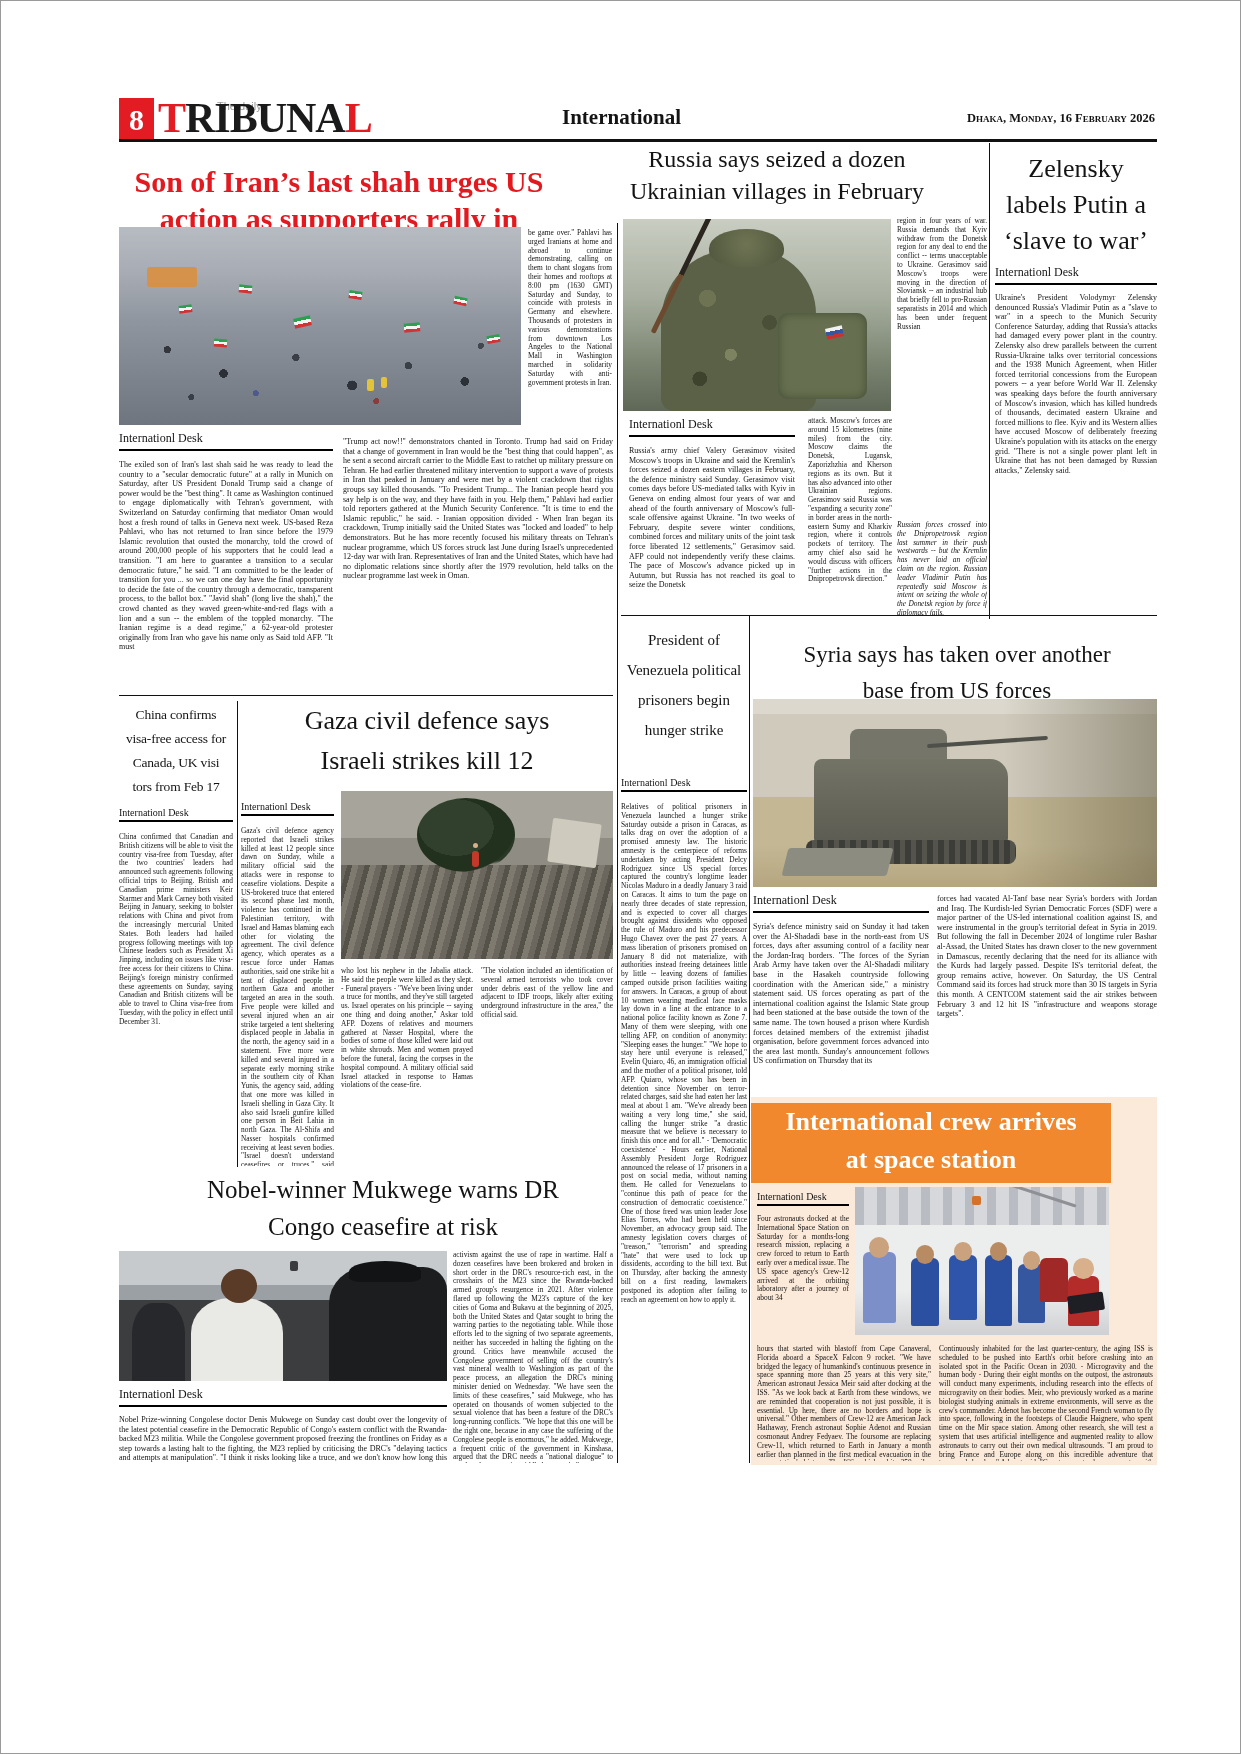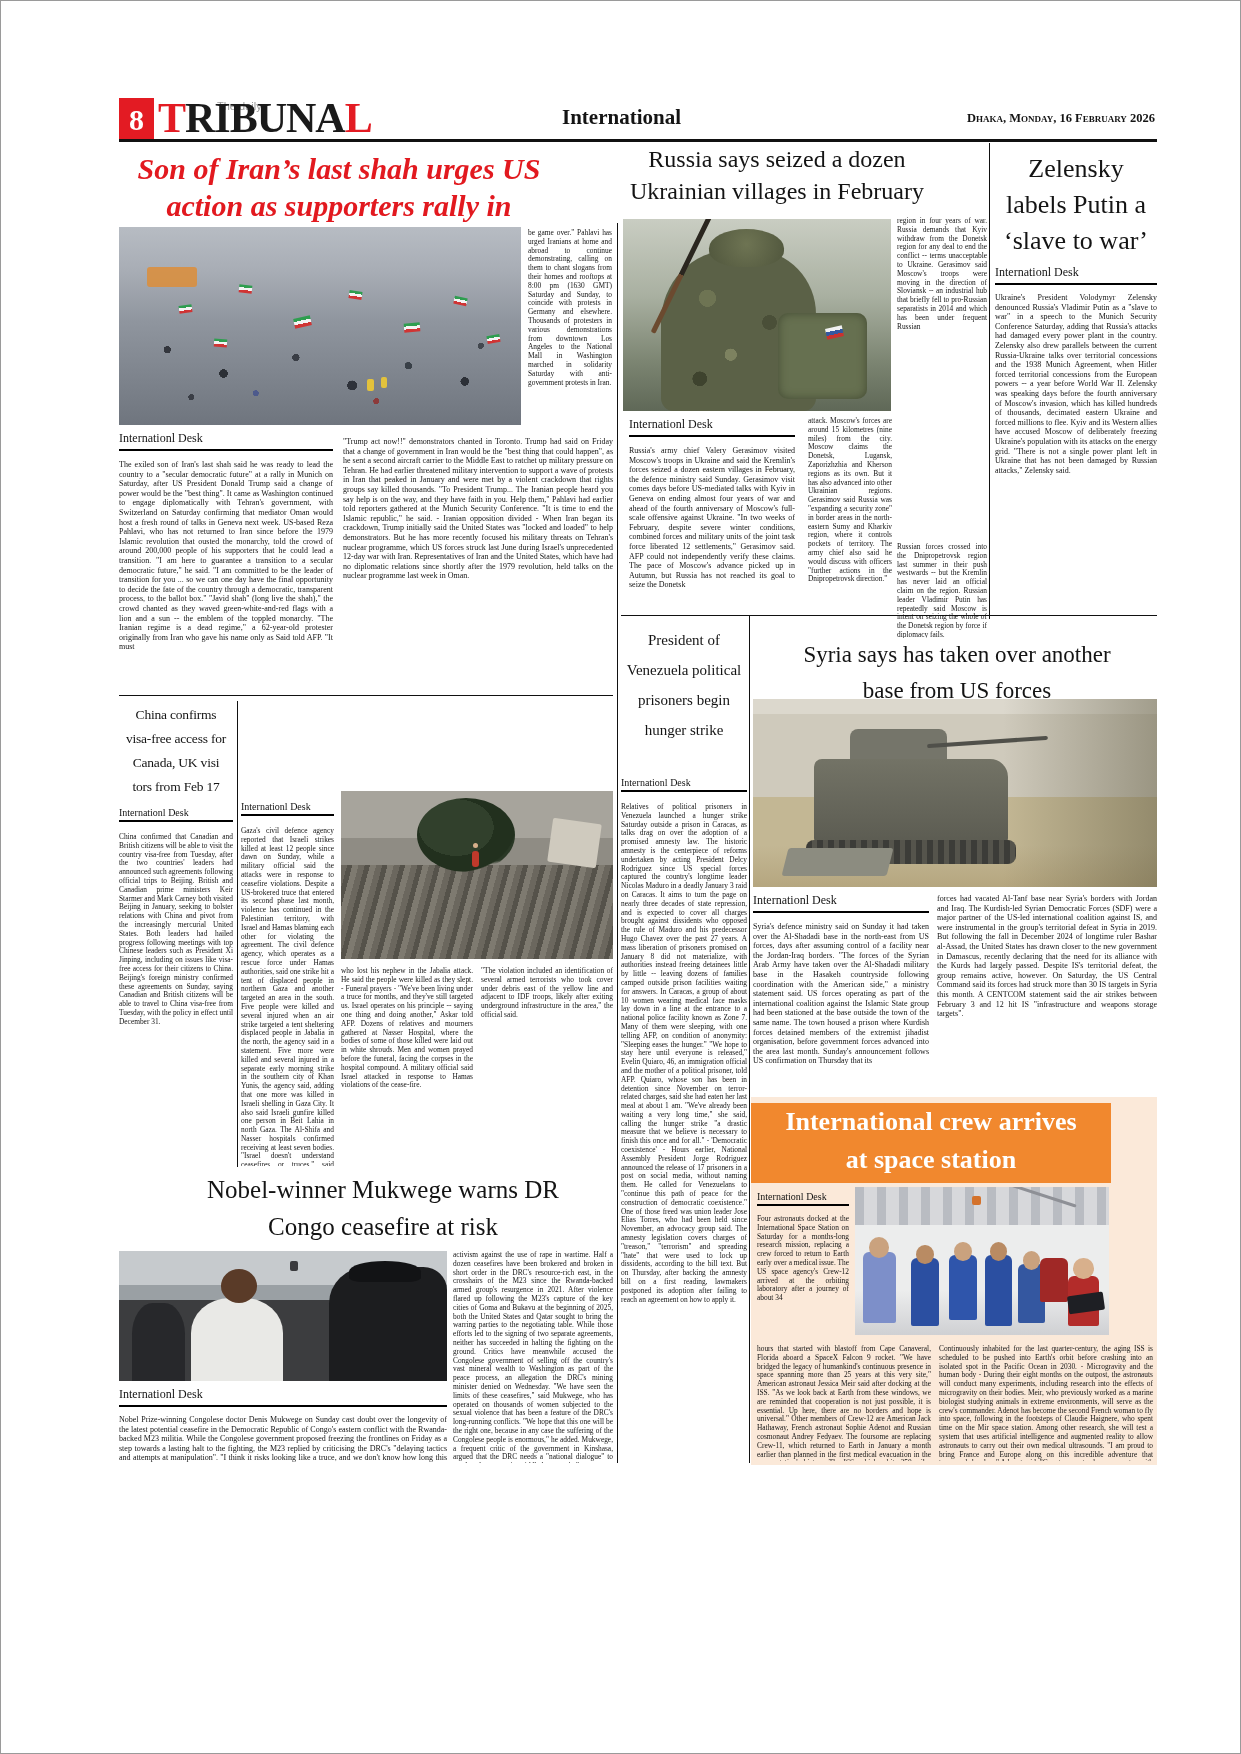--- a/index.html
+++ b/index.html
@@ -58,21 +58,21 @@
   <div class="abs dateline">Dhaka, Monday, 16 February 2026</div>
   <div class="abs header-rule"></div>
 
   <div class="abs vrule" style="left:616px;top:222px;height:1240px;"></div>
   <div class="abs vrule" style="left:748px;top:614px;height:848px;"></div>
   <div class="abs vrule" style="left:988px;top:142px;height:476px;"></div>
   <div class="abs vrule" style="left:236px;top:700px;height:466px;"></div>
   <div class="abs hrule" style="left:620px;top:614px;width:536px;"></div>
   <div class="abs hrule" style="left:118px;top:694px;width:494px;"></div>
 
-  <div class="abs hl hl-iran" style="left:118px;top:149px;width:440px;font-style:italic;">
+  <div class="abs hl hl-iran" style="left:118px;top:162px;width:440px;">
     <span>Son of Iran’s last shah urges US</span>
     <span>action as supporters rally in Munich</span>
   </div>
   <div class="abs photo ph-iran" style="left:118px;top:226px;width:402px;height:198px;">
     <div style="position:absolute;inset:0;background-image:
       radial-gradient(circle 6px at 12% 62%,#33363d 0 60%,transparent 62%),
       radial-gradient(circle 7px at 26% 74%,#2c3036 0 60%,transparent 62%),
       radial-gradient(circle 6px at 44% 66%,#3a3e46 0 60%,transparent 62%),
       radial-gradient(circle 8px at 58% 80%,#2e323a 0 60%,transparent 62%),
       radial-gradient(circle 6px at 72% 70%,#394048 0 60%,transparent 62%),
@@ -111,21 +111,21 @@
       radial-gradient(circle 11px at 80% 75%,#6e7453 0 60%,transparent 62%);"></div>
     <div style="position:absolute;left:32%;top:5%;width:28%;height:20%;background:radial-gradient(circle at 50% 40%,#6e7453,#4f553c);border-radius:50% 50% 42% 42%;"></div>
     <div style="position:absolute;left:22%;top:-12%;width:5px;height:75%;background:linear-gradient(180deg,#2a261f 0 55%,#6b4a2f 55%);transform:rotate(26deg);border-radius:2px;"></div>
     <div style="position:absolute;right:9%;bottom:6%;width:33%;height:45%;background:#667050;border-radius:10px;box-shadow:inset 0 0 10px #434a33;"></div>
     <div style="position:absolute;right:18%;bottom:38%;width:17px;height:11px;transform:rotate(-12deg);background:linear-gradient(180deg,#f2f2f2 0 33%,#3457a0 33% 66%,#c8322f 66%);"></div>
   </div>
   <div class="abs bt-xs" style="left:896px;top:216px;width:90px;height:290px;">region in four years of war. Russia demands that Kyiv withdraw from the Donetsk region for any deal to end the conflict -- terms unacceptable to Ukraine. Gerasimov said Moscow's troops were moving in the direction of Sloviansk -- an industrial hub that briefly fell to pro-Russian separatists in 2014 and which has been under frequent Russian</div>
   <div class="abs byline" style="left:628px;top:416px;width:166px;">Internationl Desk</div>
   <div class="abs bt" style="left:628px;top:445px;width:166px;height:162px;">Russia's army chief Valery Gerasimov visited Moscow's troops in Ukraine and said the Kremlin's forces seized a dozen eastern villages in February, the defence ministry said Sunday. Gerasimov visit comes days before US-mediated talks with Kyiv in Geneva on ending almost four years of war and ahead of the fourth anniversary of Moscow's full-scale offensive against Ukraine. "In two weeks of February, despite severe winter conditions, combined forces and military units of the joint task force liberated 12 settlements," Gerasimov said. AFP could not independently verify these claims. The pace of Moscow's advance picked up in Autumn, but Russia has not reached its goal to seize the Donetsk</div>
   <div class="abs bt-xs" style="left:807px;top:416px;width:84px;height:190px;">attack. Moscow's forces are around 15 kilometres (nine miles) from the city. Moscow claims the Donetsk, Lugansk, Zaporizhzhia and Kherson regions as its own. But it has also advanced into other Ukrainian regions. Gerasimov said Russia was "expanding a security zone" in border areas in the north-eastern Sumy and Kharkiv region, where it controls pockets of territory. The army chief also said he would discuss with officers "further actions in the Dnipropetrovsk direction."</div>
-  <div class="abs bt-xs" style="left:896px;top:542px;width:90px;height:95px;">Russian forces crossed into the Dnipropetrovsk region last summer in their push westwards -- but the Kremlin has never laid an official claim on the region. Russian leader Vladimir Putin has repeatedly said Moscow is intent on seizing the whole of the Donetsk region by force if diplomacy fails.</div>
+  <div class="abs bt-xs" style="left:896px;top:520px;width:90px;height:95px;font-style:italic;">Russian forces crossed into the Dnipropetrovsk region last summer in their push westwards -- but the Kremlin has never laid an official claim on the region. Russian leader Vladimir Putin has repeatedly said Moscow is intent on seizing the whole of the Donetsk region by force if diplomacy fails.</div>
 
   <div class="abs hl hl-zelensky" style="left:994px;top:150px;width:162px;">
     <span>Zelensky</span>
     <span>labels Putin a</span>
     <span>‘slave to war’</span>
   </div>
   <div class="abs byline" style="left:994px;top:264px;width:162px;">Internationl Desk</div>
   <div class="abs bt" style="left:994px;top:292px;width:162px;height:324px;">Ukraine's President Volodymyr Zelensky denounced Russia's Vladimir Putin as a "slave to war" in a speech to the Munich Security Conference Saturday, adding that Russia's attacks had damaged every power plant in the country. Zelensky also drew parallels between the current Russia-Ukraine talks over territorial concessions and the 1938 Munich Agreement, when Hitler forced territorial concessions from the European powers -- a year before World War II. Zelensky was speaking days before the fourth anniversary of Moscow's invasion, which has killed hundreds of thousands, decimated eastern Ukraine and forced millions to flee. Kyiv and its Western allies have accused Moscow of deliberately freezing Ukraine's population with its attacks on the energy grid. "There is not a single power plant left in Ukraine that has not been damaged by Russian attacks," Zelensky said.</div>
 
   <div class="abs hl hl-venezuela" style="left:620px;top:624px;width:126px;">
@@ -155,20 +155,24 @@
 
   <div class="abs hl hl-china" style="left:118px;top:702px;width:114px;">
     <span>China confirms</span>
     <span>visa-free access for</span>
     <span>Canada, UK visi</span>
     <span>tors from Feb 17</span>
   </div>
   <div class="abs byline-sm" style="left:118px;top:806px;width:114px;">Internationl Desk</div>
   <div class="abs bt-xs" style="left:118px;top:832px;width:114px;height:224px;">China confirmed that Canadian and British citizens will be able to visit the country visa-free from Tuesday, after the two countries' leaders had announced such agreements following official trips to Beijing. British and Canadian prime ministers Keir Starmer and Mark Carney both visited Beijing in January, seeking to bolster relations with China and pivot from the increasingly mercurial United States. Both leaders had hailed progress following meetings with top Chinese leaders such as President Xi Jinping, including on issues like visa-free access for their citizens to China. Beijing's foreign ministry confirmed these agreements on Sunday, saying Canadian and British citizens will be able to travel to China visa-free from Tuesday, with the policy in effect until December 31.</div>
 
+  <div class="abs hl hl-gaza" style="left:240px;top:700px;width:372px;">
+    <span>Gaza civil defence says</span>
+    <span>Israeli strikes kill 12</span>
+  </div>
   <div class="abs byline-sm" style="left:240px;top:800px;width:93px;">Internationl Desk</div>
   <div class="abs bt-xs" style="left:240px;top:826px;width:93px;height:339px;">Gaza's civil defence agency reported that Israeli strikes killed at least 12 people since dawn on Sunday, while a military official said the attacks were in response to ceasefire violations. Despite a US-brokered truce that entered its second phase last month, violence has continued in the Palestinian territory, with Israel and Hamas blaming each other for violating the agreement. The civil defence agency, which operates as a rescue force under Hamas authorities, said one strike hit a tent of displaced people in northern Gaza and another targeted an area in the south. Five people were killed and several injured when an air strike targeted a tent sheltering displaced people in Jabalia in the north, the agency said in a statement. Five more were killed and several injured in a separate early morning strike in the southern city of Khan Yunis, the agency said, adding that one more was killed in Israeli shelling in Gaza City. It also said Israeli gunfire killed one person in Beit Lahia in north Gaza. The Al-Shifa and Nasser hospitals confirmed receiving at least seven bodies. "Israel doesn't understand ceasefires or truces," said Osama Abu Askar,</div>
   <div class="abs photo ph-gaza" style="left:340px;top:790px;width:272px;height:168px;">
     <div style="position:absolute;left:0;bottom:0;width:100%;height:56%;background:repeating-linear-gradient(105deg,#6b675e 0 6px,#55524a 6px 11px,#7e7a70 11px 17px);"></div>
     <div style="position:absolute;left:28%;top:4%;width:36%;height:44%;background:radial-gradient(ellipse at 40% 40%,#31402c 0 45%,#22301e 45% 70%,transparent 72%),radial-gradient(ellipse at 70% 55%,#2a3826 0 40%,transparent 45%);border-radius:50%;"></div>
     <div style="position:absolute;right:5%;top:18%;width:18%;height:26%;background:#cfcabe;transform:rotate(8deg);border-radius:2px;"></div>
     <div style="position:absolute;left:48%;top:36%;width:7px;height:16px;background:#c0392b;border-radius:3px;"></div>
     <div style="position:absolute;left:48.5%;top:31%;width:5px;height:5px;background:#d8b08c;border-radius:50%;"></div>
   </div>
   <div class="abs bt-xs" style="left:340px;top:966px;width:132px;height:199px;">who lost his nephew in the Jabalia attack. He said the people were killed as they slept. - Funeral prayers - "We've been living under a truce for months, and they've still targeted us. Israel operates on his principle -- saying one thing and doing another," Askar told AFP. Dozens of relatives and mourners gathered at Nasser Hospital, where the bodies of some of those killed were laid out in white shrouds. Men and women prayed before the funeral, facing the corpses in the hospital compound. A military official said Israel attacked in response to Hamas violations of the cease-fire.</div>

